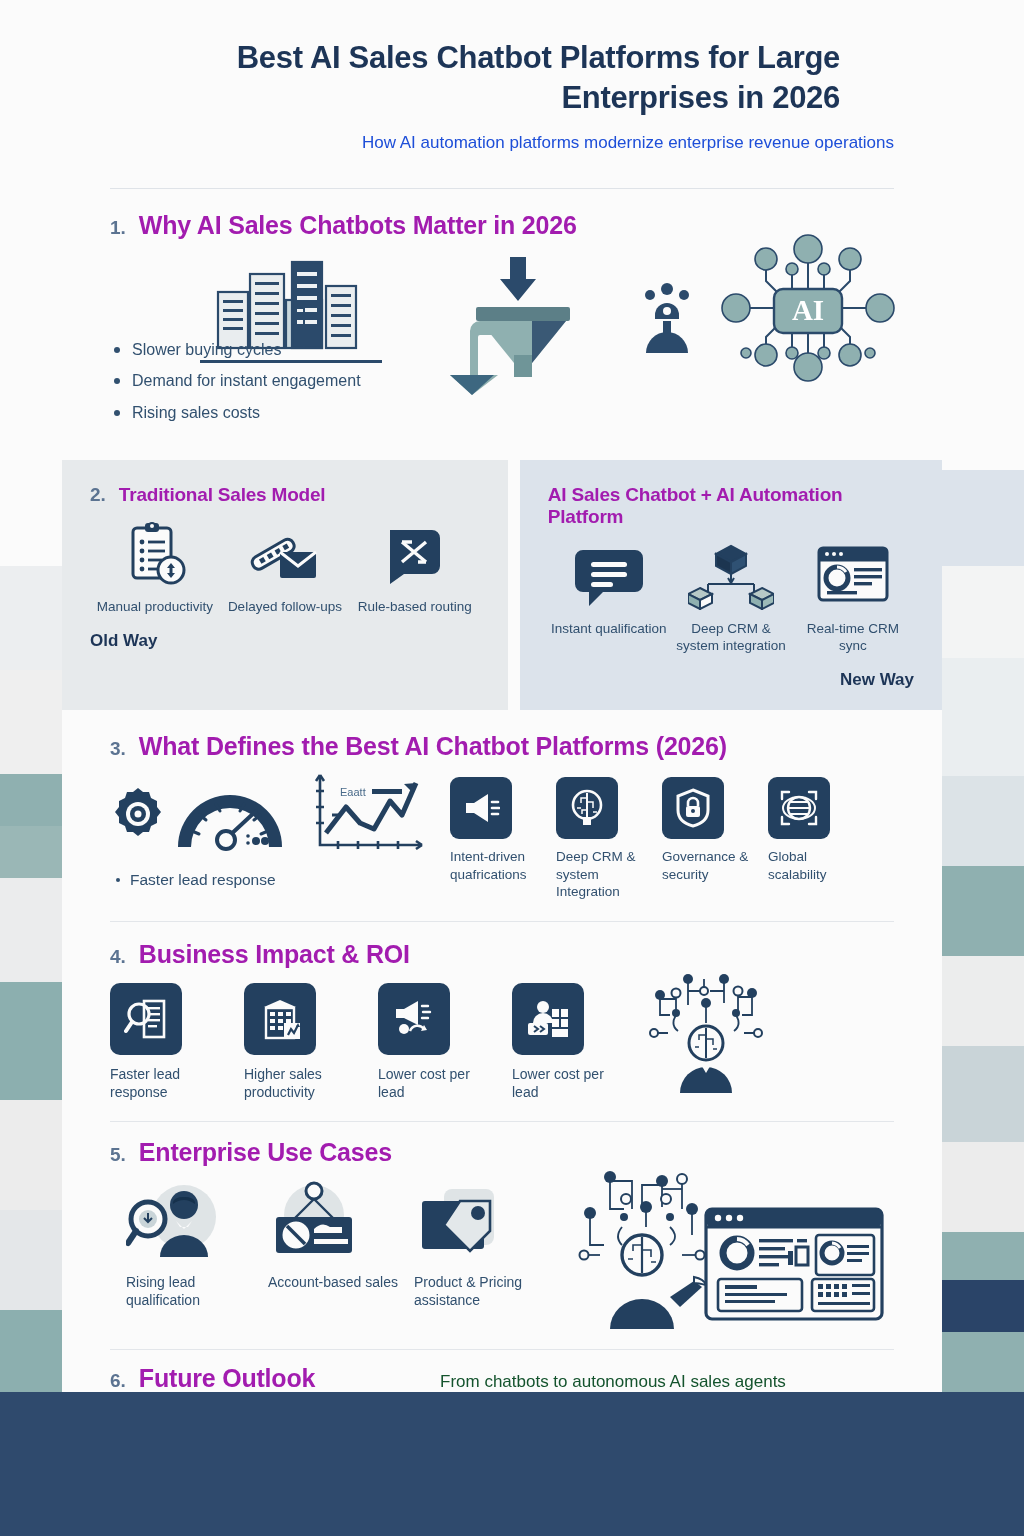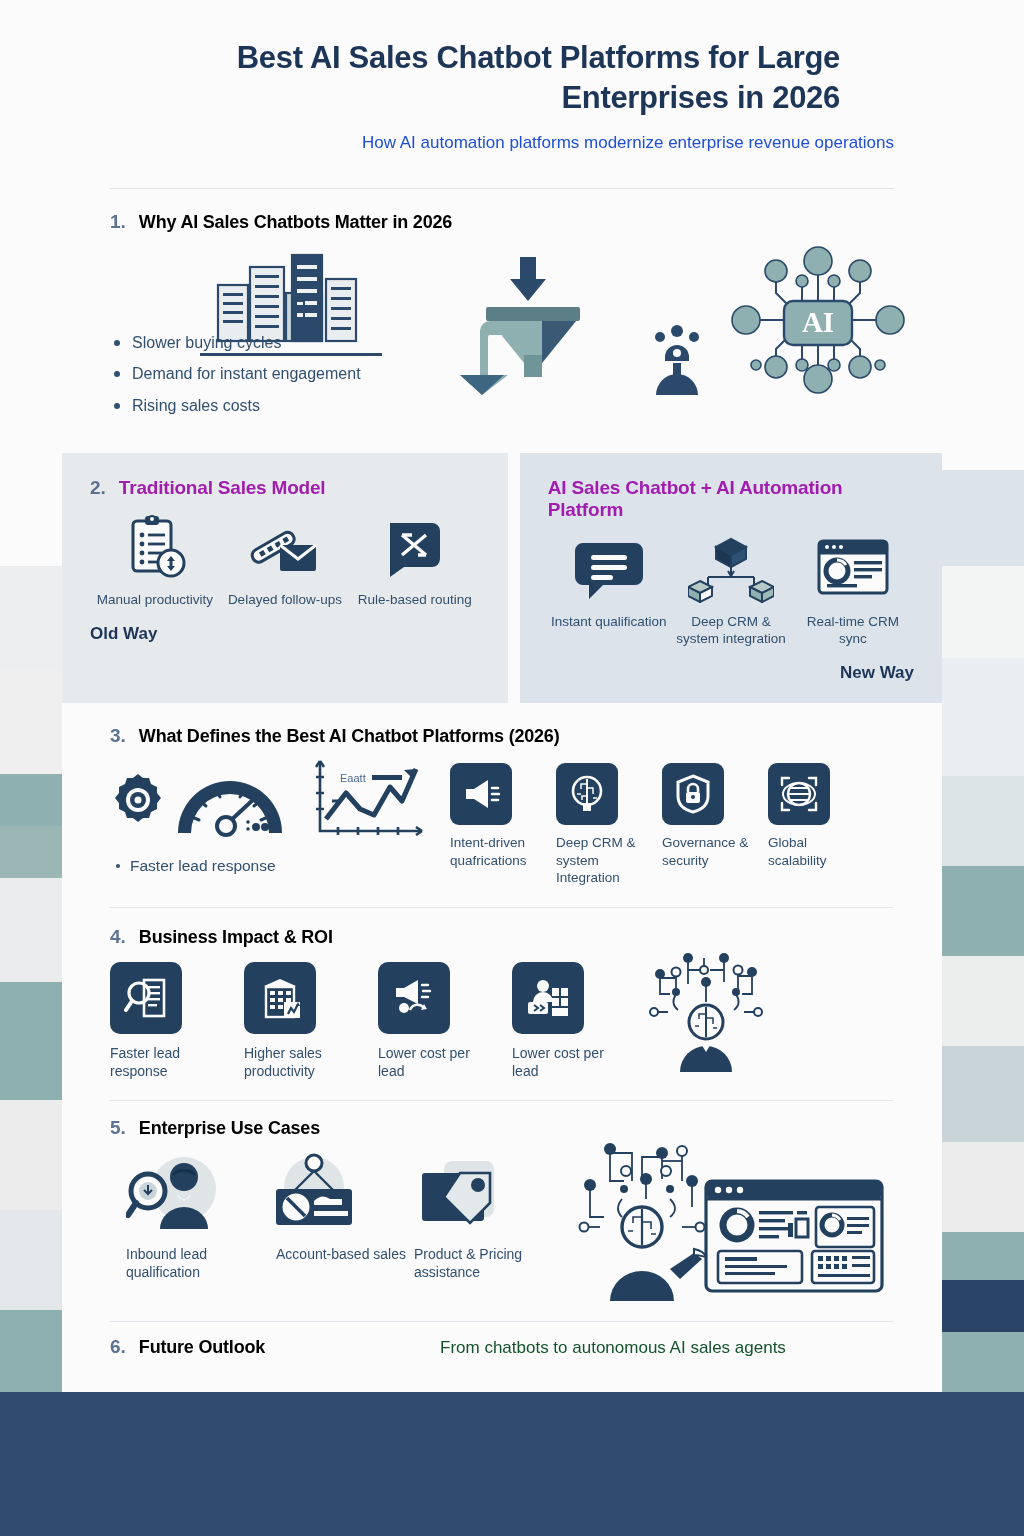--- a/index.html
+++ b/index.html
@@ -39,35 +39,35 @@
   .subtitle {
     margin-top: 14px; font-size: 17px; color: #1d4ed8; line-height: 1.4;
   }
   .header-rule {
     margin: 33px 0 0 0; height: 1px; background: #dfe3e8;
   }
 
   
   .sec-head { display: flex; align-items: baseline; gap: 13px; }
   .sec-num { font-size: 19px; font-weight: bold; color: #5b7391; }
-  .sec-title { font-size: 18px; font-weight: bold; color: #000000; letter-spacing: -0.2px; }
+  .sec-title { font-size: 25px; font-weight: bold; color: #a21caf; letter-spacing: -0.2px; }
 
   
   .sec1 { padding: 22px 48px 0 48px; position: relative; }
   .sec1-body { display: flex; align-items: flex-start; margin-top: 18px; }
   .bullets { list-style: none; margin-top: 82px; }
   .bullets li {
     font-size: 16px; color: #31506f; margin-bottom: 12px;
     padding-left: 22px; position: relative; line-height: 1.2;
   }
   .bullets li::before {
     content: ""; position: absolute; left: 4px; top: 7px;
     width: 6px; height: 6px; border-radius: 50%; background: #31506f;
   }
-  .sec1-art { position: absolute; right: 34px; top: 44px; display: flex; gap: 6px; align-items: flex-end; }
+  .sec1-art { position: absolute; right: 44px; top: 44px; display: flex; gap: 6px; align-items: flex-start; }
 
   
   .sec2 { display: flex; gap: 12px; margin-top: 26px; }
   .panel { padding: 24px 28px 20px 28px; position: relative; min-height: 232px; }
   .panel.old { width: 452px; background: #e7eaec; }
   .panel.new { width: 428px; background: #dce3eb; }
   .panel-title { font-size: 19px; font-weight: bold; color: #a21caf; letter-spacing: -0.2px; }
   .panel-head { display: flex; align-items: baseline; gap: 13px; }
   .icon-row { display: flex; margin-top: 16px; }
   .icon-cell { flex: 1; display: flex; flex-direction: column; align-items: center; text-align: center; }
@@ -677,24 +677,24 @@
             <circle cx="58" cy="24" r="14" fill="#23405f"></circle>
             <path d="M58 16 a10 6 0 0 1 11 7 q-6 -4 -11 -4 q-6 0 -11 4 a10 6 0 0 1 11 -7z" fill="#16314c"></path>
             <path d="M34 76 a24 22 0 0 1 48 0z" fill="#23405f"></path>
             <path d="M50 40 l8 8 l8 -8 l-4 6 h-8z" fill="#fbfbfb"></path>
             <circle cx="22" cy="38" r="17" fill="#fbfbfb" stroke="#23405f" stroke-width="5"></circle>
             <circle cx="22" cy="38" r="9" fill="#c9d4d8"></circle>
             <path d="M22 32 v9 M18 37 l4 4 l4 -4" stroke="#23405f" stroke-width="2" fill="none"></path>
             <path d="M10 50 L2 62" stroke="#23405f" stroke-width="6" stroke-linecap="round"></path>
           </svg>
         </span>
-        <div class="cap">Inbound lead qualification</div>
-      </div>
-
-      <div class="sec5-cell" style="padding-left:10px;text-align:right;">
+        <div class="cap">Rising lead qualification</div>
+      </div>
+
+      <div class="sec5-cell" style="padding-left:10px;">
         <span>
           <svg width="96" height="82" viewBox="0 0 96 82">
             <circle cx="46" cy="34" r="30" fill="#dfe4e6"></circle>
             <circle cx="46" cy="10" r="8" fill="#fbfbfb" stroke="#23405f" stroke-width="3"></circle>
             <path d="M46 18 L26 38 M46 18 L66 38" stroke="#23405f" stroke-width="2.4"></path>
             <rect x="8" y="36" width="76" height="36" rx="3" fill="#23405f"></rect>
             <circle cx="28" cy="54" r="15" fill="#fbfbfb" stroke="#23405f" stroke-width="3"></circle>
             <path d="M19 45 L37 63" stroke="#23405f" stroke-width="3.6"></path>
             <path d="M46 48 q8 -8 16 -2 l12 0 v6 h-28z" fill="#fbfbfb"></path>
             <rect x="46" y="58" width="34" height="5" fill="#fbfbfb"></rect>

